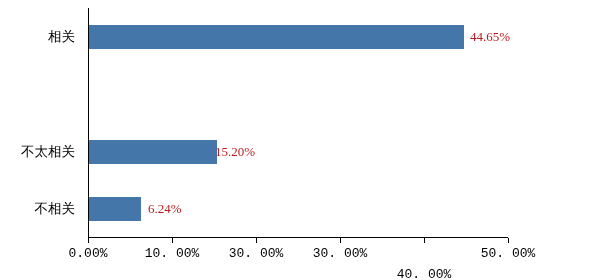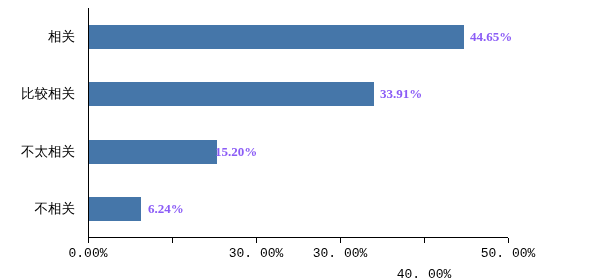--- a/index.html
+++ b/index.html
@@ -48,23 +48,22 @@
     height: 24px;
     background: #4576a9;
   }
 
   .bar-label {
     position: absolute;
     top: 50%;
     transform: translateY(-50%);
     font-size: 13px;
     white-space: nowrap;
-    color: #8b5cf6;
+    color: #b91c1c;
     font-family: "Liberation Serif", serif;
-    font-weight: bold;
   }
 
   .cat-tick-label {
     position: absolute;
     right: 100%;
     top: 50%;
     transform: translateY(-50%);
     margin-right: 14px;
     font-size: 13.5px;
     white-space: nowrap;
@@ -96,25 +95,20 @@
 <div id="chart-root">
 
   <div class="plot-area">
 
     <div class="cat-row" style="top:0px;">
       <span class="cat-tick-label">相关</span>
       <div class="bar" style="width:375.06px;"></div>
       <span class="bar-label" style="left:381px;">44.65%</span>
     </div>
 
-    <div class="cat-row" style="top:57.5px;">
-      <span class="cat-tick-label">比较相关</span>
-      <div class="bar" style="width:284.84px;"></div>
-      <span class="bar-label" style="left:291px;">33.91%</span>
-    </div>
 
     <div class="cat-row" style="top:115px;">
       <span class="cat-tick-label">不太相关</span>
       <div class="bar" style="width:127.68px;"></div>
       <span class="bar-label" style="left:126px;text-align:right;">15.20%</span>
     </div>
 
     <div class="cat-row" style="top:172.5px;">
       <span class="cat-tick-label">不相关</span>
       <div class="bar" style="width:52.42px;"></div>
@@ -124,18 +118,19 @@
   </div>
 
   <div class="x-tick" style="left:88px;"></div>
   <div class="x-tick" style="left:172px;"></div>
   <div class="x-tick" style="left:256px;"></div>
   <div class="x-tick" style="left:340px;"></div>
   <div class="x-tick" style="left:424px;"></div>
   <div class="x-tick" style="left:508px;"></div>
 
   <span class="x-tick-label" style="left:88px;">0.00%</span>
+  <span class="x-tick-label" style="left:172px;">10. 00%</span>
   <span class="x-tick-label" style="left:256px;">30. 00%</span>
   <span class="x-tick-label" style="left:340px;">30. 00%</span>
   <span class="x-tick-label" style="left:424px;margin-top:21px;">40. 00%</span>
   <span class="x-tick-label" style="left:508px;">50. 00%</span>
 
 </div>
 
 </body></html>

